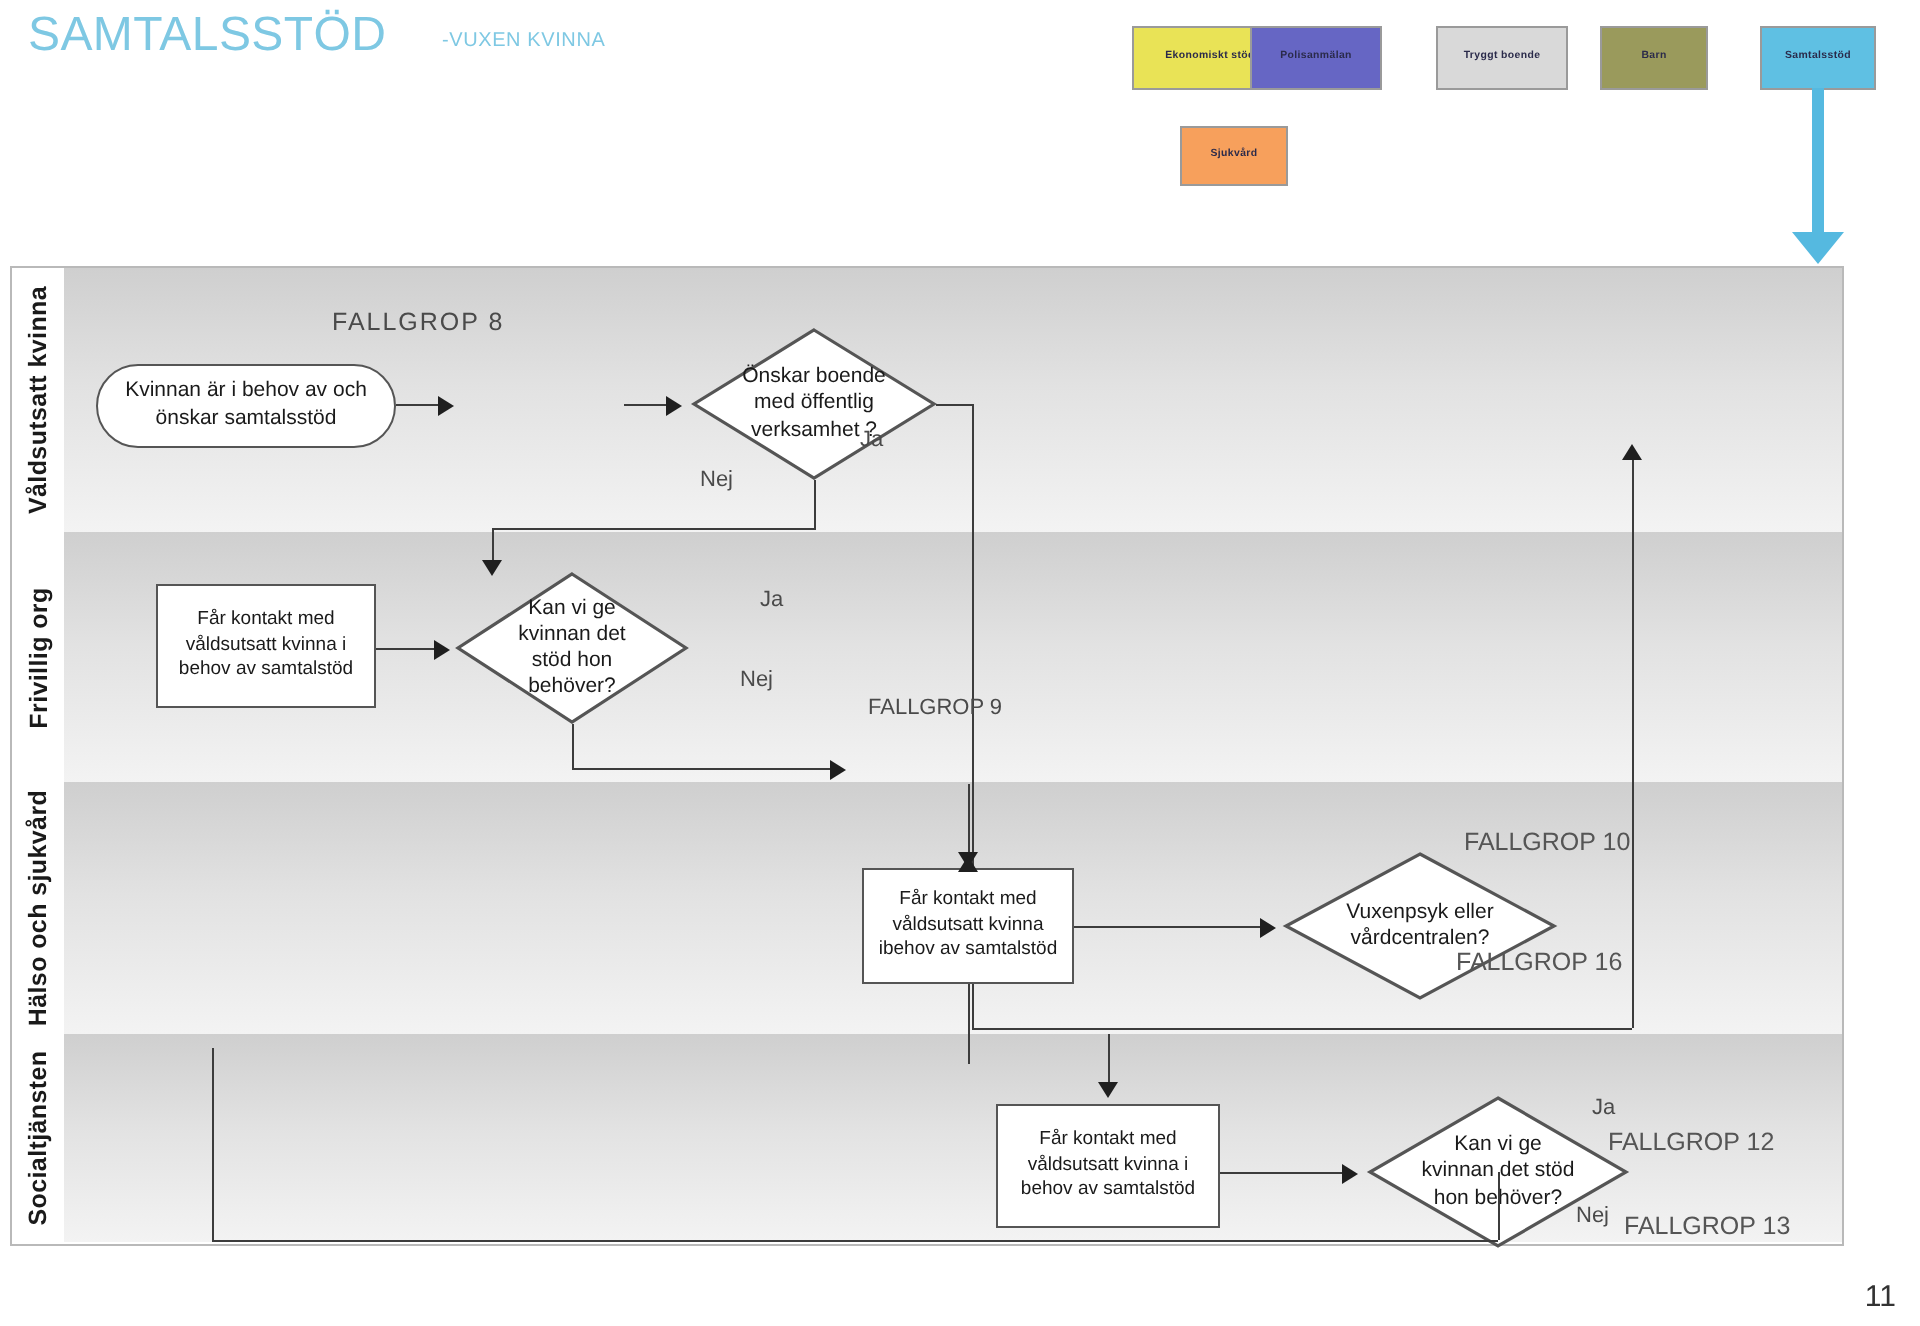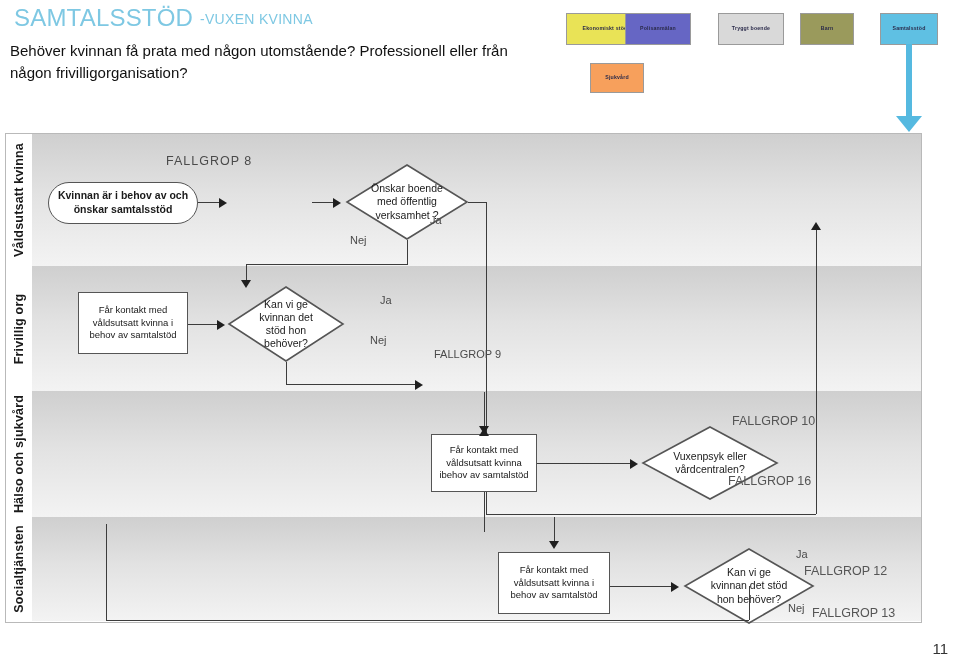--- a/index.html
+++ b/index.html
@@ -10,21 +10,21 @@
     overflow:hidden;
     position:relative;
   }
 
   
   #header{position:absolute;left:0;top:0;width:520px;height:110px;}
   #title{
     position:absolute;left:14px;top:4px;
     font-size:24px;color:#7ec8e3;letter-spacing:.2px;white-space:nowrap;
   }
-  #title .sub{font-size:14px;vertical-align:2px;letter-spacing:.3px;}
+  #title .sub{font-size:10px;vertical-align:2px;letter-spacing:.3px;margin-left:21px;}
   #subtitle{
     position:absolute;left:10px;top:40px;width:500px;
     font-size:15px;line-height:1.45;color:#111;
   }
 
   
   .cat{
     position:absolute;
     border:1px solid #9a9a9a;
     display:flex;align-items:center;justify-content:center;
@@ -61,21 +61,21 @@
     background:linear-gradient(180deg,#cfcfcf 0%,#e2e2e2 45%,#f3f3f3 100%);
   }
 
   
   .node{
     position:absolute;background:#fff;border:1.6px solid #555;
     display:flex;align-items:center;justify-content:center;text-align:center;
     font-size:10.5px;line-height:1.3;color:#1a1a1a;padding:2px 4px;
     box-sizing:border-box;
   }
-  .node.round{border-radius:21px;font-weight:bold;}
+  .node.round{border-radius:21px;}
   .node.small{font-size:9.5px;}
 
   
   .dia-wrap{position:absolute;}
   .dia-wrap svg{position:absolute;left:0;top:0;overflow:visible;}
   .dia-text{
     position:absolute;left:0;top:0;width:100%;height:100%;
     display:flex;align-items:center;justify-content:center;text-align:center;
     font-size:10.5px;line-height:1.25;color:#1a1a1a;
   }
@@ -96,21 +96,20 @@
   #page-num{position:absolute;right:12px;bottom:6px;font-size:15px;color:#333;}
 </style>
 </head>
 <body>
 
 <div id="header">
   <div id="title">
     <span>SAMTALSSTÖD</span>
     <span class="sub">-VUXEN KVINNA</span>
   </div>
-  <div id="subtitle">Behöver kvinnan få prata med någon utomstående? Professionell eller från någon frivilligorganisation?</div>
 </div>
 
 <div id="categories">
     <div class="cat" style="left: 566px; top: 13px; width: 76px; height: 30px; background: rgb(233, 227, 86);">
       <span>Ekonomiskt stöd</span>
     </div>
     <div class="cat" style="left: 625px; top: 13px; width: 64px; height: 30px; background: rgb(102, 102, 196);">
       <span>Polisanmälan</span>
     </div>
     <div class="cat" style="left: 718px; top: 13px; width: 64px; height: 30px; background: rgb(217, 217, 217);">

